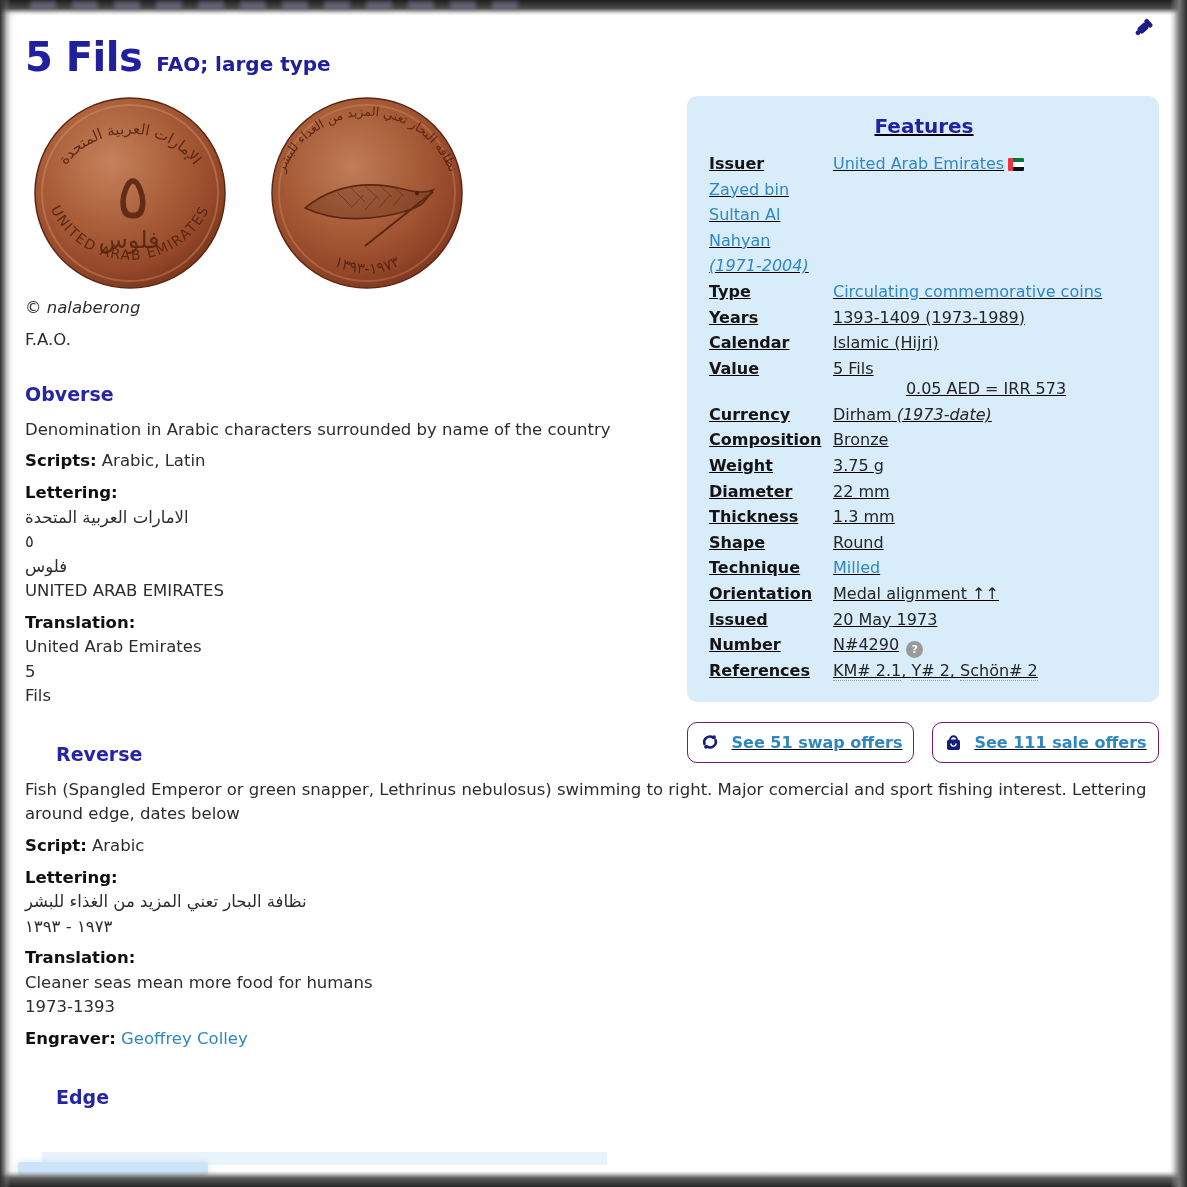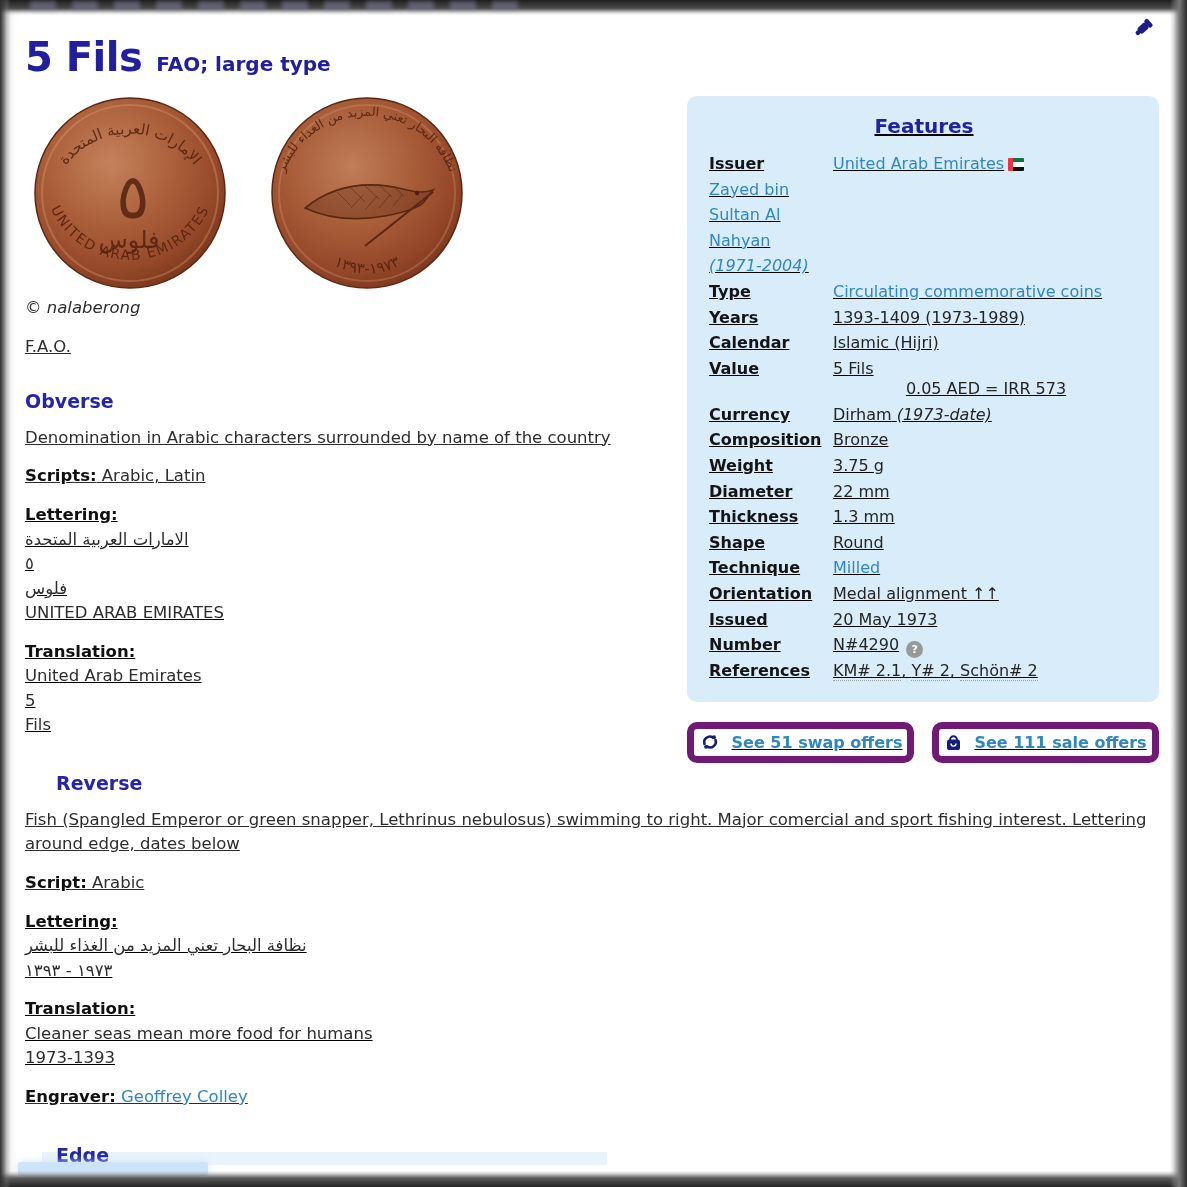--- a/index.html
+++ b/index.html
@@ -41,31 +41,31 @@
   a.lnk { color:#2f87c1; text-decoration:none; cursor:pointer; }
   .ital { font-style:italic; }
   .uae-flag { display:inline-block; width:16px; height:13px; border-left:5px solid #ef3340; border-radius:1px; vertical-align:-2px; margin-left:4px;
     background:linear-gradient(#007a3d 0 34%, #ffffff 34% 67%, #111 67%); }
   .help-icon { display:inline-flex; width:17px; height:17px; border-radius:50%; background:#97999b; color:#fff; font-size:11px; font-weight:bold;
     align-items:center; justify-content:center; vertical-align:-3px; margin-left:7px; cursor:pointer; }
   .ref { border-bottom:1px dotted #9aa0a6; cursor:help; }
 
   .offers { display:flex; gap:18px; margin-top:20px; }
   .offer-btn { flex:1; display:flex; align-items:center; justify-content:center; gap:11px; height:41px; background:#fff;
-    border:7px solid #701a75; border-radius:10px; color:#2f87c1; font-size:16px; font-weight:600; cursor:pointer; font-family:inherit; }
+    border:1px solid #701a75; border-radius:10px; color:#2f87c1; font-size:16px; font-weight:600; cursor:pointer; font-family:inherit; }
 
   
   .coins { display:flex; align-items:flex-start; gap:26px; margin:2px 0 4px; }
   .coin { cursor:pointer; }
   .coin-credit { font-size:13.5px; color:#333; margin:6px 0 0;font-style:italic; }
 
   
   .section-heading { font-size:19px; font-weight:bold; color:#2525a6; margin:30px 0 13px; }
   .content p, .tline { font-size:16.5px; color:#2c2c2c; line-height:1.5; }
-  .para { margin:14px 0;text-decoration:underline; }
+  .para { margin:7px 0; }
   .blab { font-weight:bold; color:#101010; }
   .tline { line-height:24.5px; }
   .rtl { direction:rtl; text-align:left; }
   .reverse-desc { max-width:1134px; }
   .mt34 { margin-top:34px;margin-left:31px; }
 </style>
 </head>
 <body>
 
 <div class="viewport">

